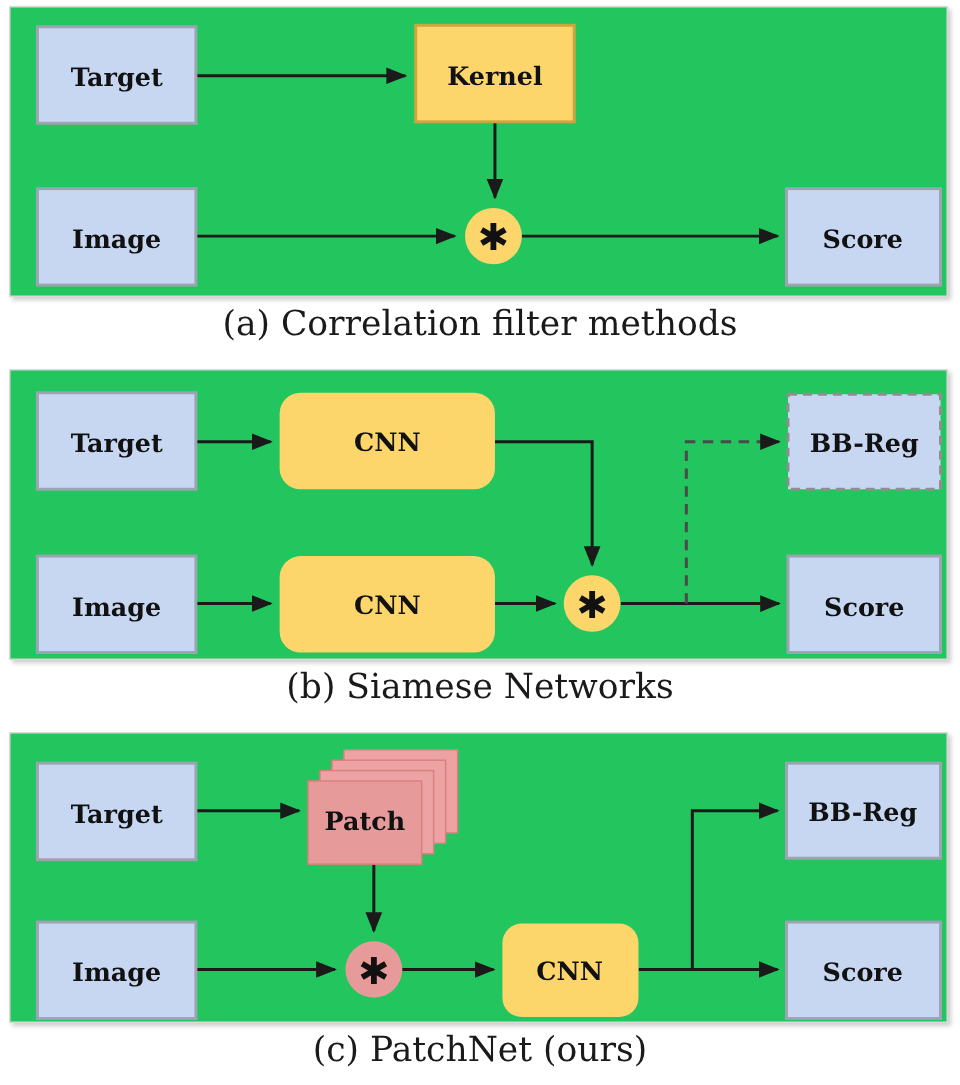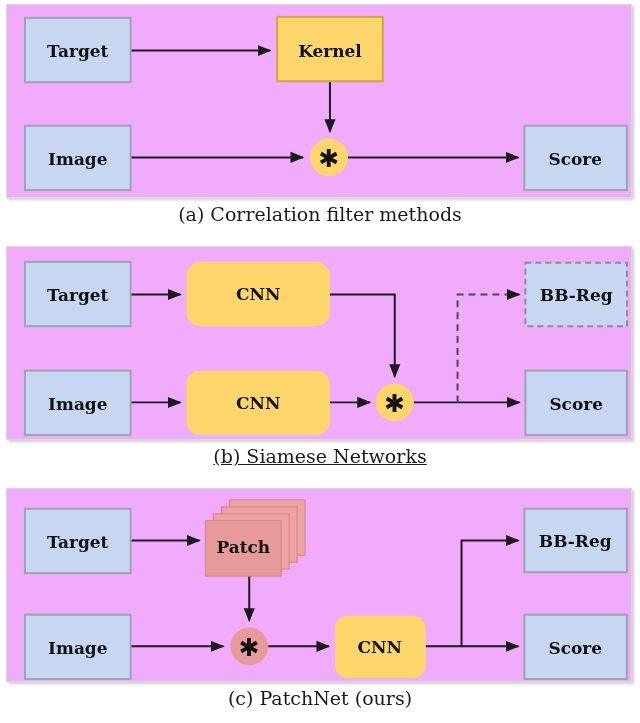--- a/index.html
+++ b/index.html
@@ -17,48 +17,48 @@
   .figure {
     position: absolute;
     left: 0; top: 0;
     width: 640px;
     height: 723px;
   }
   .panel {
     position: absolute;
     left: 6px;
     width: 626px;
-    background: #f0abfc;
+    background: #22c55e;
     border: 1px solid #d9d9d9;
     box-shadow: 2px 2px 3px rgba(0,0,0,0.20);
     box-sizing: border-box;
   }
   #panel-a { top: 4px;   height: 194px; }
   #panel-b { top: 246px; height: 194px; }
   #panel-c { top: 488px; height: 194px; }
 
   .panel-svg {
     position: absolute;
     left: 0; top: 0;
     width: 100%;
     height: 100%;
     display: block;
   }
   .caption {
     position: absolute;
     left: 0;
     width: 640px;
     text-align: center;
-    font-size: 19px;
+    font-size: 23px;
     color: #1a1a1a;
     font-family: "DejaVu Serif", "Liberation Serif", serif;
     letter-spacing: 0px;
   }
   #caption-a { top: 203px; }
-  #caption-b { top: 445px; text-decoration: underline; }
+  #caption-b { top: 445px; }
   #caption-c { top: 687px; text-align: center; }
 
   
   .box-label {
     font-family: "DejaVu Serif", "Liberation Serif", serif;
     font-weight: bold;
     font-size: 17px;
     fill: #111111;
     text-anchor: middle;
     dominant-baseline: central;

